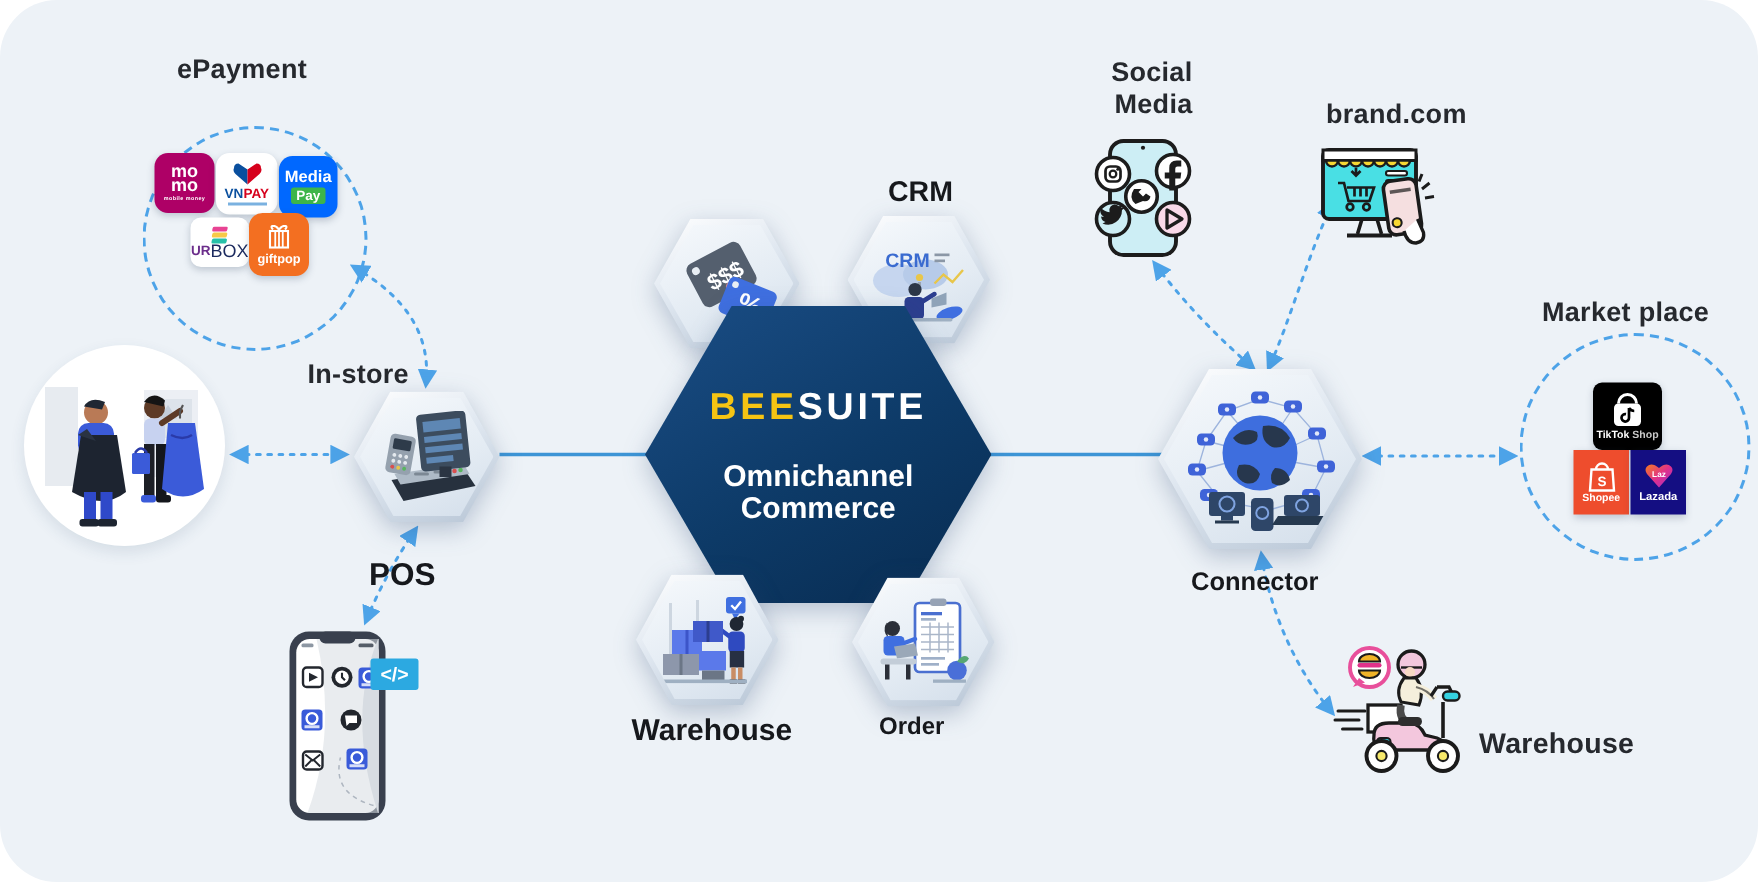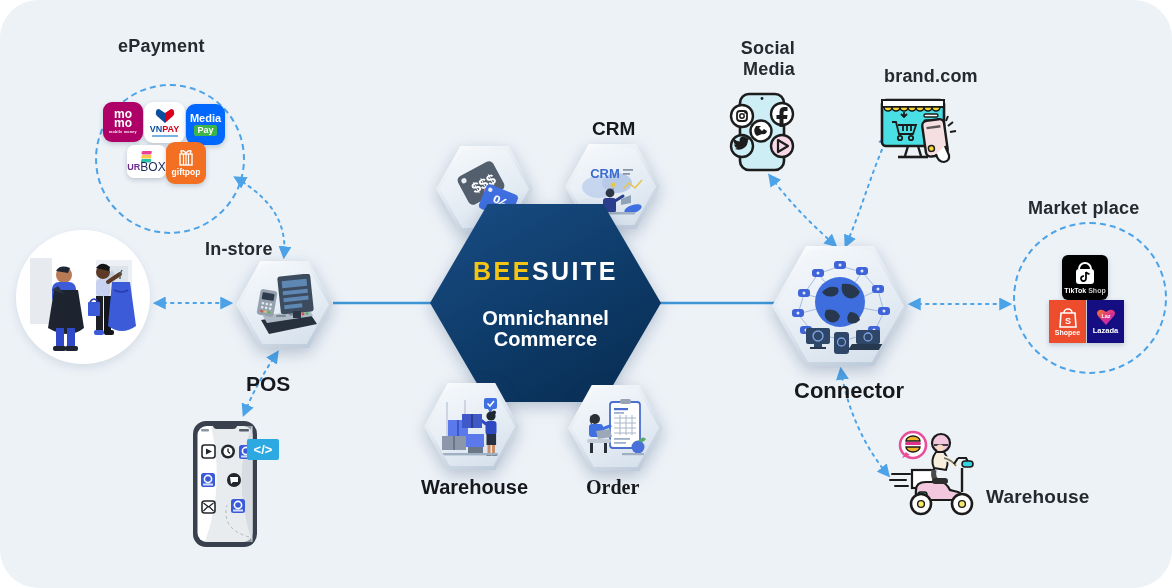--- a/index.html
+++ b/index.html
@@ -330,21 +330,21 @@
         <rect x="5" y="42" width="24" height="4" rx="2" fill="#c3cdd8"></rect>
         <rect x="8" y="46" width="3" height="10" fill="#2b2f38"></rect>
             <rect x="22" y="46" width="3" height="10" fill="#2b2f38"></rect>
         <circle cx="56" cy="50" r="6.5" fill="#4a6fd8"></circle>
         <path d="M56,44 q5,-6 8,-2 q-3,5 -8,2" fill="#57a773"></path>
         <rect x="40" y="56" width="22" height="2.2" fill="#9fb0c2"></rect>
       </svg>
     </div>
       </div>
   </div>
-  <div class="abs lbl-bold" style="left:586px;top:476px;font-size:20px;font-family:Liberation Serif, serif;">Order</div>
+  <div class="abs lbl-bold" style="left:586px;top:476px;font-size:16px;">Order</div>
 
   <div class="abs hex-wrap" style="left:772px;top:246px;width:136px;height:120px;">
     <div class="hex hex-outer">
         <div class="hex hex-inner">
       <svg width="112" height="104" viewBox="0 0 112 104">
         <g stroke="#9db4dd" stroke-width=".9" fill="none">
           <polyline points="20,40 34,20 56,12 78,18 94,36 100,58 90,78 62,86 30,80 14,60 20,40"></polyline>
           <line x1="20" y1="40" x2="44" y2="46"></line>
               <line x1="34" y1="20" x2="48" y2="36"></line>
               <line x1="78" y1="18" x2="66" y2="36"></line>
@@ -385,21 +385,21 @@
             <rect x="26" y="93" width="16" height="2" fill="#26394f"></rect>
         <rect x="50" y="78" width="15" height="22" rx="3" fill="#2e4668"></rect>
         <circle cx="57.5" cy="88" r="4" fill="none" stroke="#7fa3e0" stroke-width="1.3"></circle>
         <rect x="72" y="76" width="24" height="14" rx="2" fill="#2e4668"></rect>
         <polygon points="68,90 100,90 104,96 64,96" fill="#26394f"></polygon>
         <circle cx="84" cy="83" r="4" fill="none" stroke="#7fa3e0" stroke-width="1.3"></circle>
       </svg>
     </div>
       </div>
   </div>
-  <div class="abs lbl-bold" style="left:794px;top:378px;font-size:22px;">Connector</div>
+  <div class="abs lbl-bold" style="left:794px;top:378px;font-size:17px;">Connector</div>
 
   <div class="abs" style="left:733px;top:38px;width:62px;text-align:right;">
     <div class="lbl">Social</div>
     <div class="lbl">Media</div>
   </div>
   <svg class="abs" style="left:724px;top:86px;" width="74" height="90" viewBox="0 0 74 90">
     <rect x="16" y="8" width="44" height="76" rx="9" fill="#cdeef5" stroke="#1c1c1c" stroke-width="2.6"></rect>
     <circle cx="38" cy="12.5" r="1.4" fill="#1c1c1c"></circle>
     <circle cx="18" cy="30" r="11" fill="#fff" stroke="#1c1c1c" stroke-width="2.4"></circle>
     <rect x="13" y="25" width="10" height="10" rx="3" fill="none" stroke="#1c1c1c" stroke-width="1.8"></rect>

